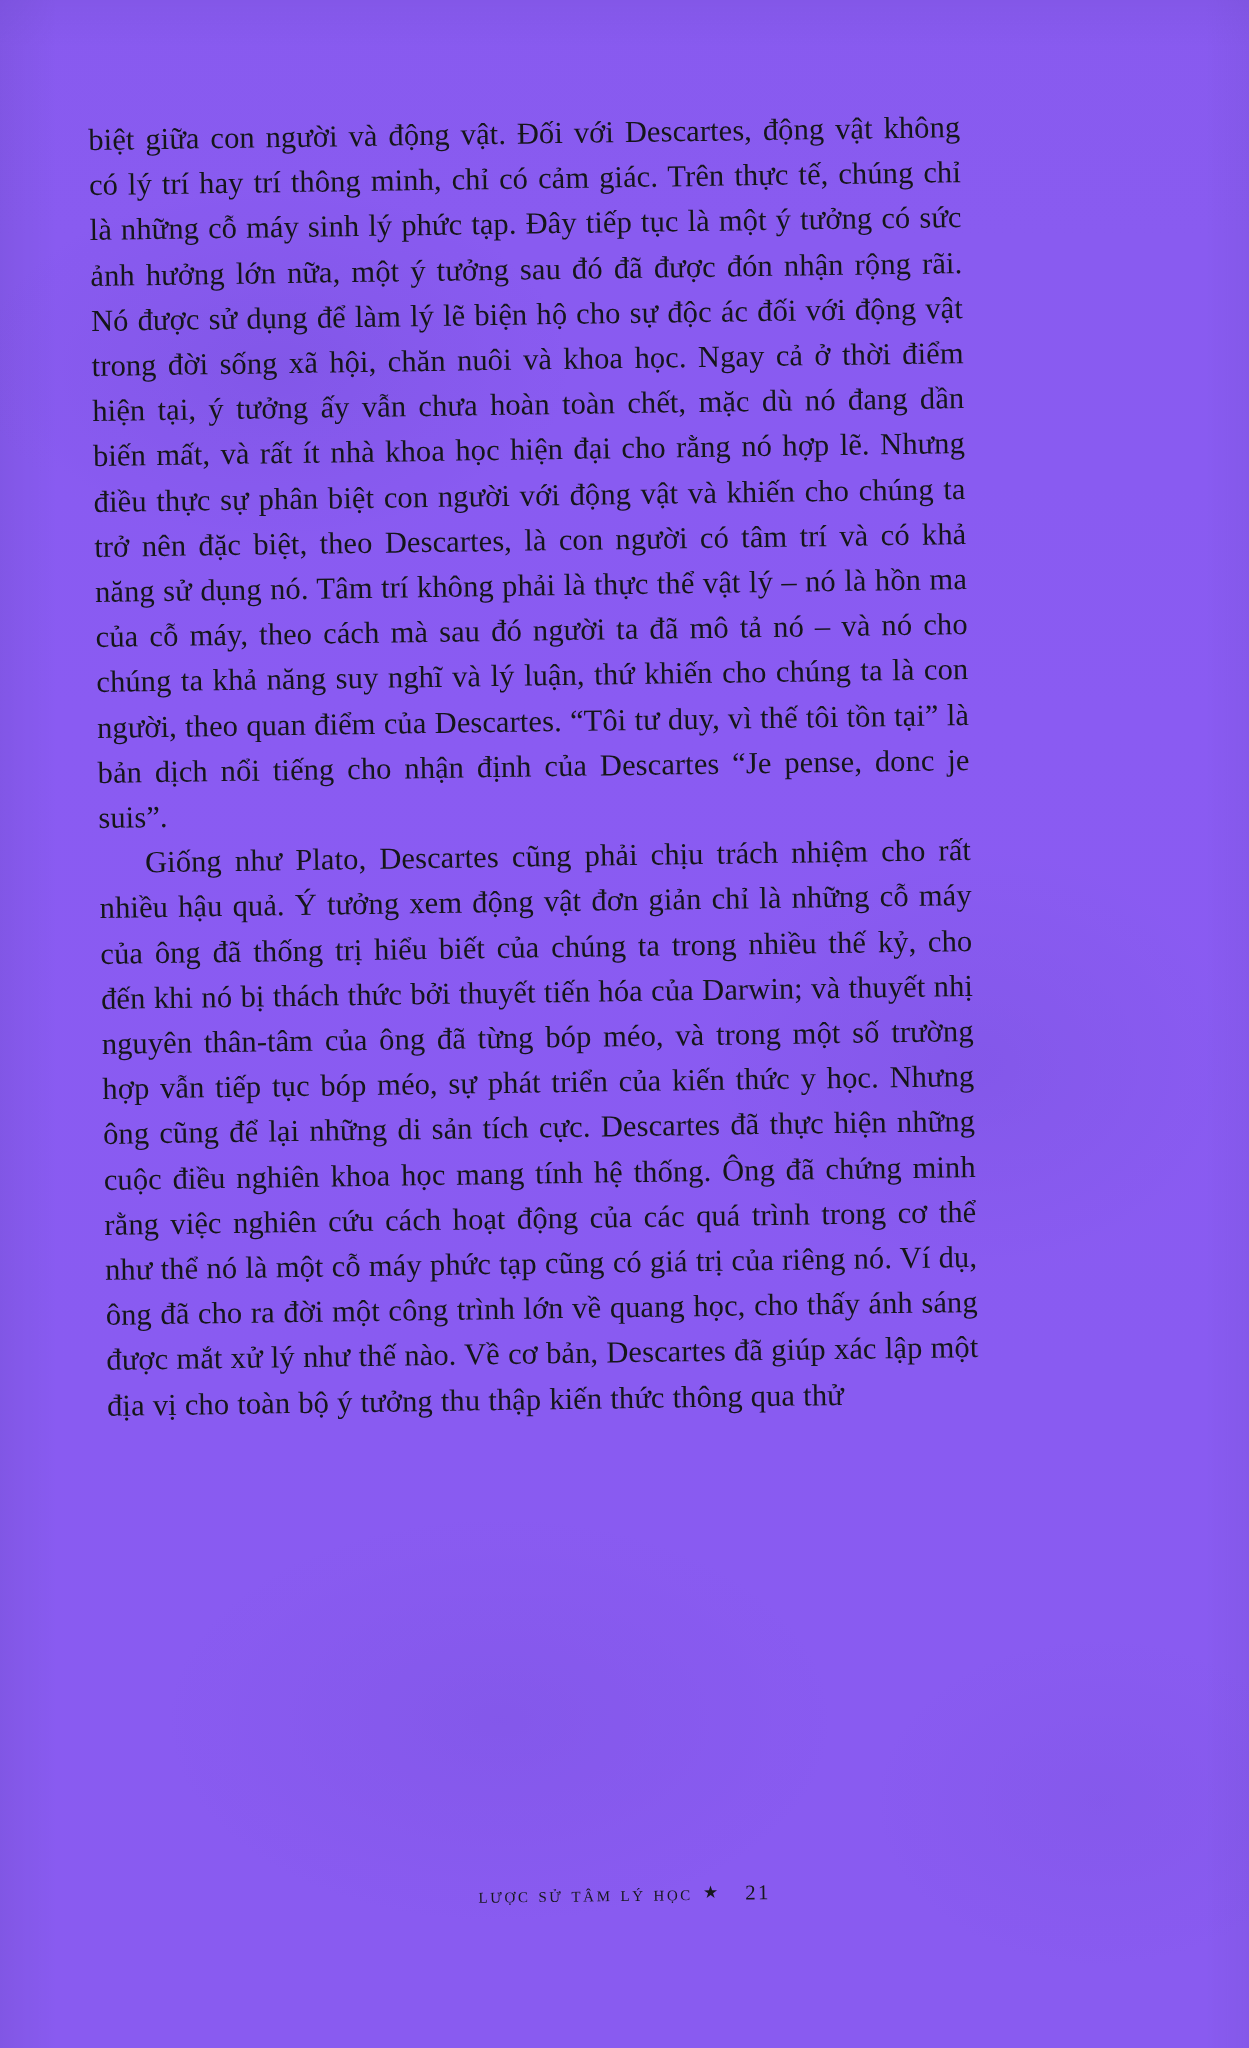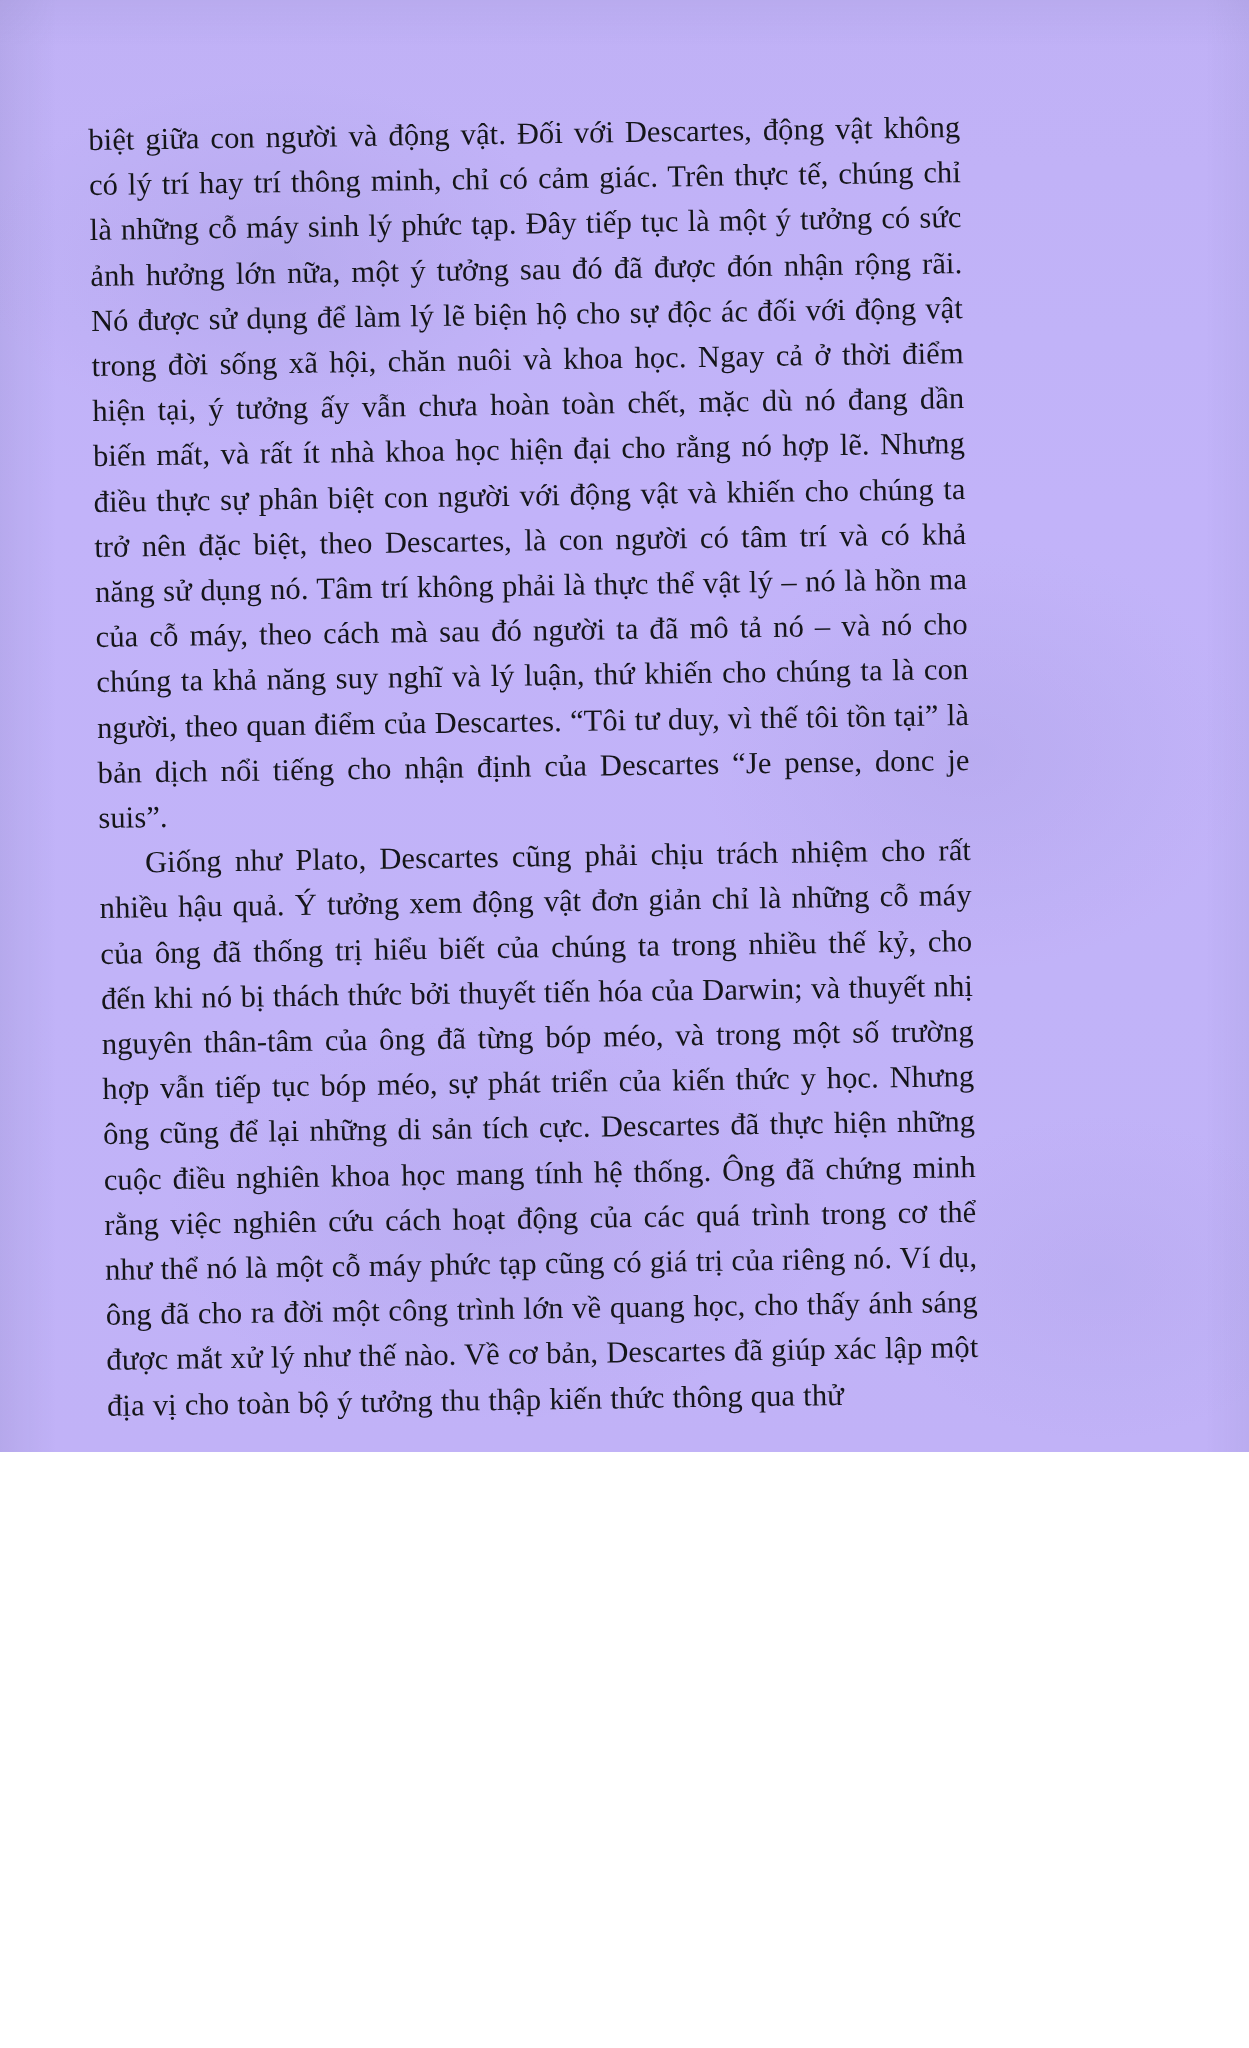--- a/index.html
+++ b/index.html
@@ -6,22 +6,22 @@
     margin: 0;
     padding: 0;
     background: #ffffff;
   }
   body {
     font-family: "Liberation Serif", "DejaVu Serif", serif;
   }
   .page {
     position: relative;
     width: 1249px;
-    height: 1452px;
-    background: #c4b5fd;
+    height: 2048px;
+    background: #8b5cf6;
     overflow: hidden;
   }
   
   .scan-noise {
     position: absolute;
     inset: 0;
     pointer-events: none;
     background:
       radial-gradient(ellipse 420px 260px at 22% 18%, rgba(210,214,222,0.30), rgba(255,255,255,0) 70%),
       radial-gradient(ellipse 380px 300px at 78% 52%, rgba(208,212,220,0.26), rgba(255,255,255,0) 72%),

